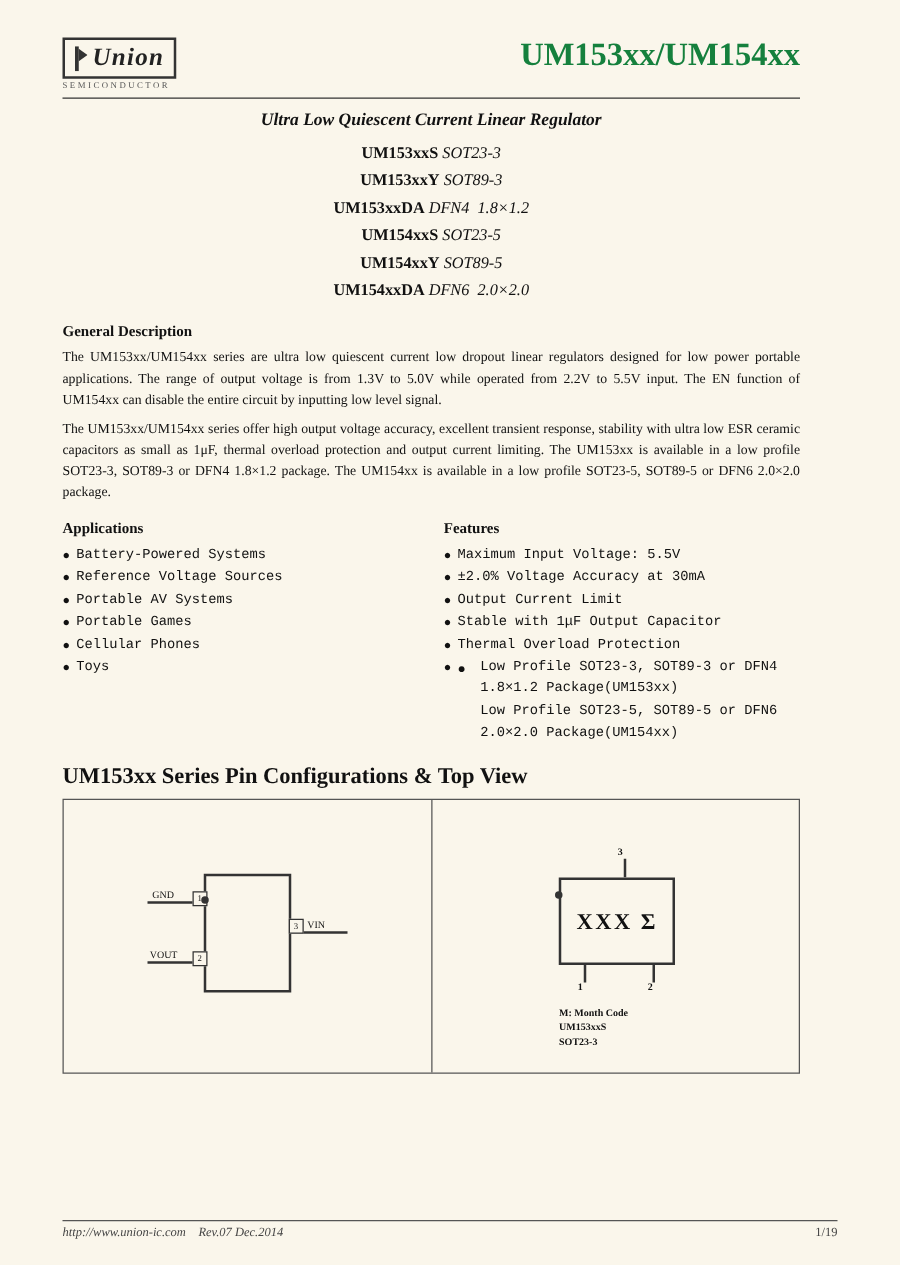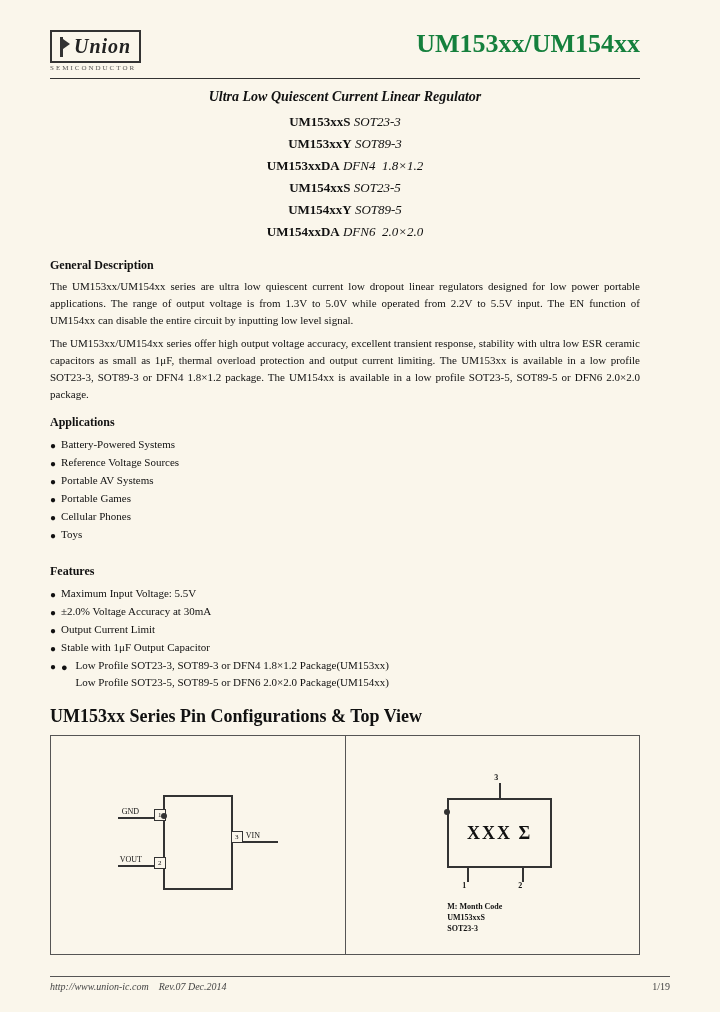--- a/index.html
+++ b/index.html
@@ -88,41 +88,41 @@
       font-size: 11px;
       line-height: 1.55;
       text-align: justify;
       margin-bottom: 6px;
     }
     .two-col {
       display: flex;
       gap: 20px;
       margin-top: 12px;
       margin-bottom: 10px;
-      flex-direction: column;
     }
     .col {
       flex: 1;
     }
     .col-title {
       font-weight: bold;
       font-size: 12px;
       margin-bottom: 6px;
     }
     .bullet-list {
       list-style: none;
       padding: 0;
       margin: 0;
     }
     .bullet-list li {
       font-size: 11px;
       line-height: 1.6;
       display: flex;
       align-items: flex-start;
       gap: 5px;
+      font-family: Liberation Mono, monospace;
     }
     .bullet-list li::before {
       content: '●';
       font-size: 10px;
       margin-top: 2px;
       flex-shrink: 0;
     }
     .features-list li {
       font-size: 11px;
       line-height: 1.6;
@@ -230,20 +230,21 @@
         <li>Toys</li>
       </ul>
     </div>
     <div class="col">
       <div class="col-title">Features</div>
       <ul class="bullet-list features-list">
         <li>Maximum Input Voltage: 5.5V</li>
         <li>±2.0% Voltage Accuracy at 30mA</li>
         <li>Output Current Limit</li>
         <li>Stable with 1μF Output Capacitor</li>
+        <li>Thermal Overload Protection</li>
         <li style="align-items:flex-start;">
           <span style="flex-shrink:0;margin-top:2px;">●&nbsp;</span>
           <span>Low Profile SOT23-3, SOT89-3 or DFN4 1.8×1.2 Package(UM153xx)<br>Low Profile SOT23-5, SOT89-5 or DFN6 2.0×2.0 Package(UM154xx)</span>
         </li>
       </ul>
     </div>
   </div>
 
   <div class="pin-config-title">UM153xx Series Pin Configurations &amp; Top View</div>
 
@@ -269,21 +270,21 @@
         <div style="position:absolute;left:128px;top:66px;font-size:8px;">VIN</div>
       </div>
     </div>
 
     <div class="pin-right">
       <div style="position:relative;width:180px;height:160px;">
 
         <div style="position:absolute;left:92px;top:8px;font-size:8px;font-weight:bold;">3</div>
         <div style="position:absolute;left:97px;top:18px;width:2px;height:15px;background:#333;"></div>
 
-        <div style="position:absolute;left:45px;top:33px;width:105px;height:70px;border:2.5px solid #333;background:#faf6eb;display:flex;align-items:center;justify-content:center;">
+        <div style="position:absolute;left:45px;top:33px;width:93px;height:70px;border:2.5px solid #333;background:#faf6eb;display:flex;align-items:center;justify-content:center;">
           <span style="font-size:18px;font-weight:bold;letter-spacing:2px;">XXX Σ</span>
         </div>
 
         <div style="position:absolute;left:42px;top:44px;width:6px;height:6px;background:#333;border-radius:50%;"></div>
 
         <div style="position:absolute;left:65px;top:103px;width:2px;height:14px;background:#333;"></div>
         <div style="position:absolute;left:60px;top:116px;font-size:8px;font-weight:bold;">1</div>
 
         <div style="position:absolute;left:120px;top:103px;width:2px;height:14px;background:#333;"></div>
         <div style="position:absolute;left:116px;top:116px;font-size:8px;font-weight:bold;">2</div>

